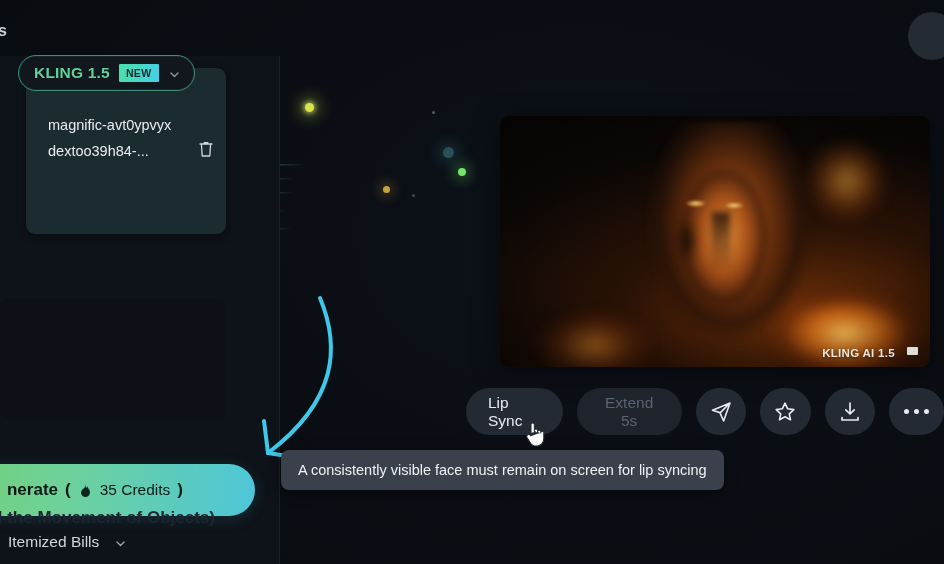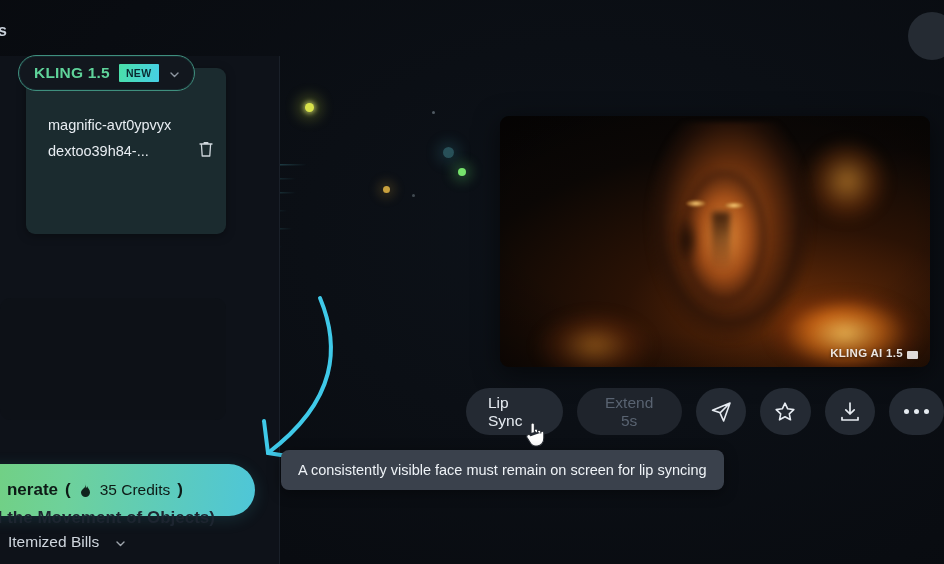--- a/index.html
+++ b/index.html
@@ -174,21 +174,21 @@
   .art-eye.l { left: 186px; top: 84px; }
   .art-eye.r { left: 224px; top: 86px; }
   .art-shadow-l { position: absolute; left: 172px; top: 92px; width: 30px; height: 64px;
     background: radial-gradient(closest-side, rgba(12,6,3,0.85), transparent 78%); filter: blur(4px); }
   .art-streak { position: absolute; left: 212px; top: 96px; width: 18px; height: 60px;
     background: linear-gradient(rgba(20,10,5,0.75), transparent); filter: blur(3px); }
   .art-vignette { position: absolute; inset: 0;
     background: radial-gradient(120% 110% at 50% 45%, transparent 38%, rgba(0,0,0,0.55) 82%, rgba(0,0,0,0.8) 100%); }
   .watermark {
     position: absolute; right: 12px; bottom: 8px;
-    display: flex; align-items: flex-end; gap: 4px;
+    display: flex; align-items: flex-start; gap: 12px;
     font-size: 11.5px; font-weight: 700; color: rgba(255,255,255,0.88);
     letter-spacing: .3px; text-shadow: 0 1px 3px rgba(0,0,0,.6);
   }
   .wm-badge { width: 11px; height: 8px; background: rgba(255,255,255,0.85); border-radius: 1px; }
 
   
   .actions { position: absolute; left: 466px; top: 388px; display: flex; align-items: center; gap: 14px; }
   .act-btn {
     height: 47px; border-radius: 24px; background: #242a33;
     display: flex; align-items: center; justify-content: center;

